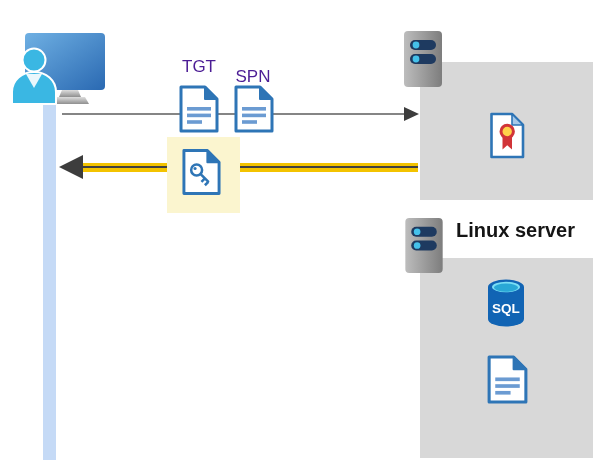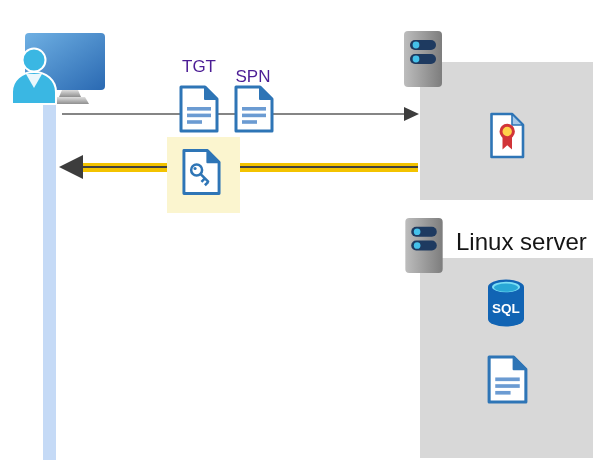--- a/index.html
+++ b/index.html
@@ -33,21 +33,21 @@
   #key-doc-icon  { left:181px; top:148px; width:41px;  height:48px; }
   #dc-server-icon    { left:403px; top:30px;  width:40px; height:58px; }
   #linux-server-icon { left:404px; top:217px; width:40px; height:57px; }
   #cert-icon     { left:489px; top:112px; width:37px; height:47px; }
   #sql-icon      { left:486px; top:278px; width:40px; height:50px; }
   #keytab-doc-icon { left:486px; top:355px; width:43px; height:49px; }
   
   .label { z-index:5; color:#151515; }
   #client-label { left:26px; top:5px; font-size:21px; font-weight:700; }
   #dc-label     { left:455px; top:6px; width:140px; font-size:20px; font-weight:700; line-height:25px; }
-  #linux-label  { left:456px; top:228px; font-size:24px; font-weight:400; }
+  #linux-label  { left:456px; top:219px; font-size:20px; font-weight:700; }
   .ticket-label { font-size:17px; color:#4c1d95; text-align:center; width:44px; }
   #tgt-label { left:177px; top:57px; }
   #spn-label { left:231px; top:67px; }
   #keytab-label { left:420px; top:420px; width:173px; text-align:center;
     font-size:20px; color:#3c3c3c; }
 </style>
 </head>
 <body>
 
 <div id="canvas">

